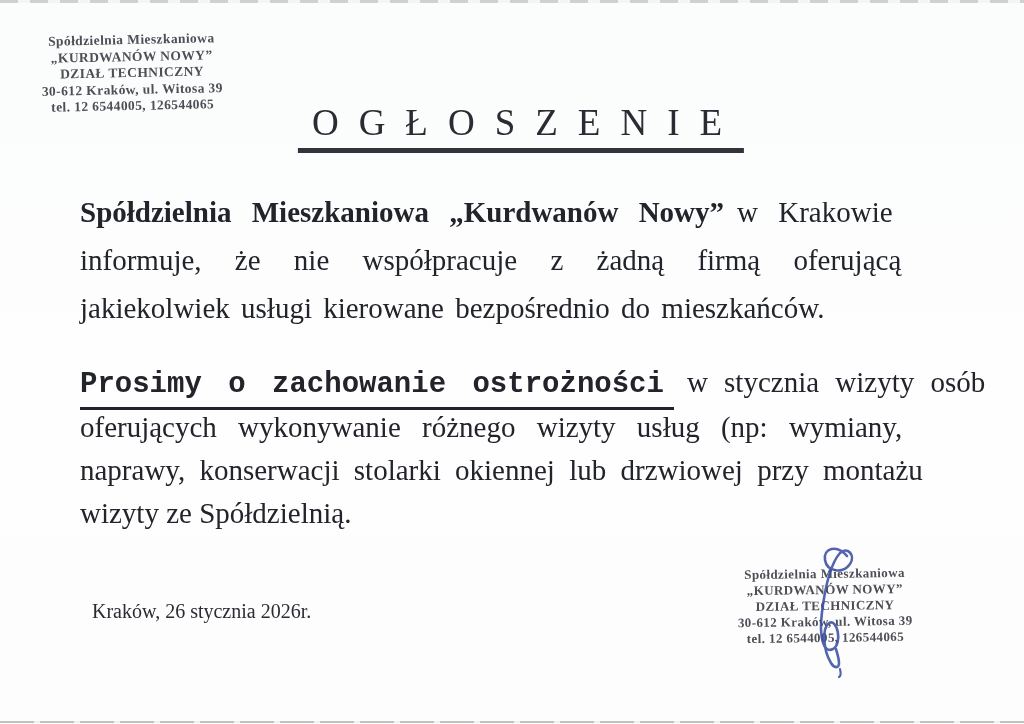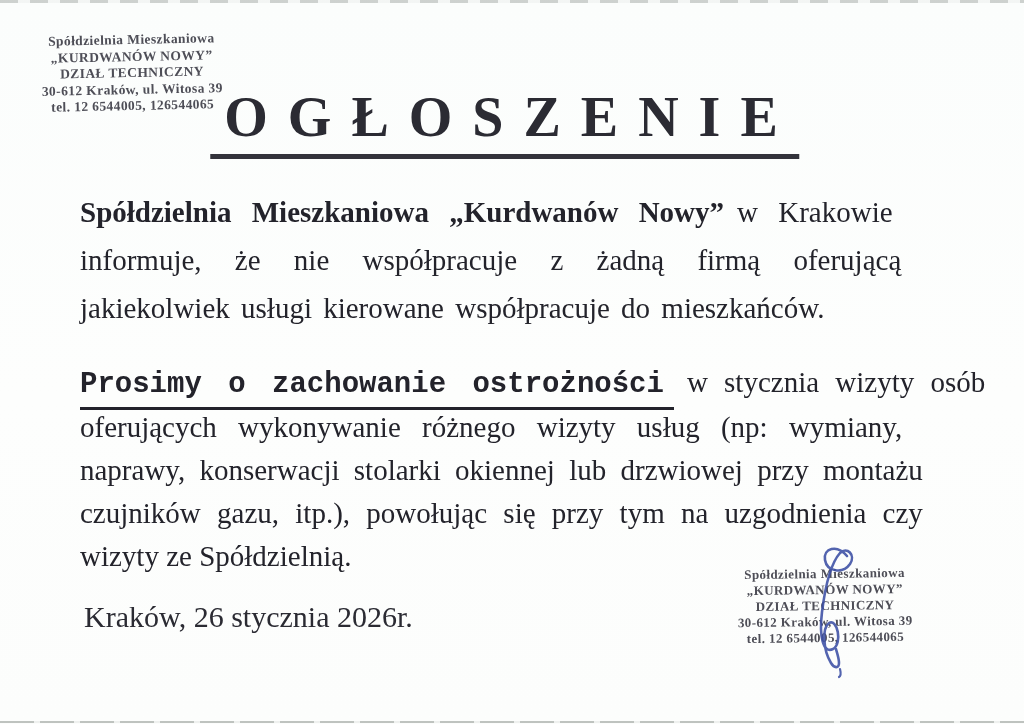--- a/index.html
+++ b/index.html
@@ -58,23 +58,23 @@
     transform: rotate(-0.8deg);
   }
   .stamp-line { white-space: nowrap; }
 
   
   .title {
     position: absolute;
     top: 86px;
     left: 505px;
     transform: translateX(-50%);
-    margin: 0;
-    font-size: 56px;
-    font-weight: bold;
+    margin: 16px;
+    font-size: 37px;
+    font-weight: normal;
     letter-spacing: 20px;
     line-height: 1.12;
     color: #2b2b33;
     white-space: nowrap;
     padding: 0 2px 5px 14px;
     border-bottom: 5px solid #33333b;
   }
 
   
   .para {
@@ -98,23 +98,23 @@
   .ws-b { word-spacing: 26px; }
   .ws-c { word-spacing: 4px;  }
   .ws-d { word-spacing: 9px;  }
   .ws-e { word-spacing: 14px; }
   .ws-f { word-spacing: 7px;  }
   .ws-g { word-spacing: 9px;  }
 
   
   .date-line {
     position: absolute;
-    left: 84px;
+    left: 92px;
     top: 600px;
-    font-size: 30px;
+    font-size: 20px;
     color: #2b2b33;
   }
 
   
   .signature {
     position: absolute;
     left: 803px;
     top: 544px;
     width: 70px;
     height: 135px;
@@ -136,30 +136,29 @@
     <div class="stamp-line">tel. 12 6544005, 126544065</div>
   </div>
 
   <h1 class="title">OGŁOSZENIE</h1>
 
   <div class="para para1">
     <div class="line ws-a">
       <span class="bold">Spółdzielnia Mieszkaniowa „Kurdwanów Nowy”</span><span class="rest-gap">w Krakowie</span>
     </div>
     <div class="line ws-b">informuje, że nie współpracuje z żadną firmą oferującą</div>
-    <div class="line ws-c">jakiekolwiek usługi kierowane współpracuje do mieszkańców.</div>
+    <div class="line ws-c">jakiekolwiek usługi kierowane bezpośrednio do mieszkańców.</div>
   </div>
 
   <div class="para para2">
     <div class="line ws-d">
       <span class="bold underline">Prosimy o zachowanie ostrożności</span><span class="rest-gap">w stycznia wizyty osób</span>
     </div>
     <div class="line ws-e">oferujących wykonywanie różnego wizyty usług (np: wymiany,</div>
     <div class="line ws-f">naprawy, konserwacji stolarki okiennej lub drzwiowej przy montażu</div>
-    <div class="line ws-g">czujników gazu, itp.), powołując się przy tym na uzgodnienia czy</div>
     <div class="line">wizyty ze Spółdzielnią.</div>
   </div>
 
   <div class="date-line">Kraków, 26 stycznia 2026r.</div>
 
   <div class="stamp stamp-bottom">
     <div class="stamp-line">Spółdzielnia Mieszkaniowa</div>
     <div class="stamp-line">„KURDWANÓW NOWY”</div>
     <div class="stamp-line">DZIAŁ TECHNICZNY</div>
     <div class="stamp-line">30-612 Kraków, ul. Witosa 39</div>

